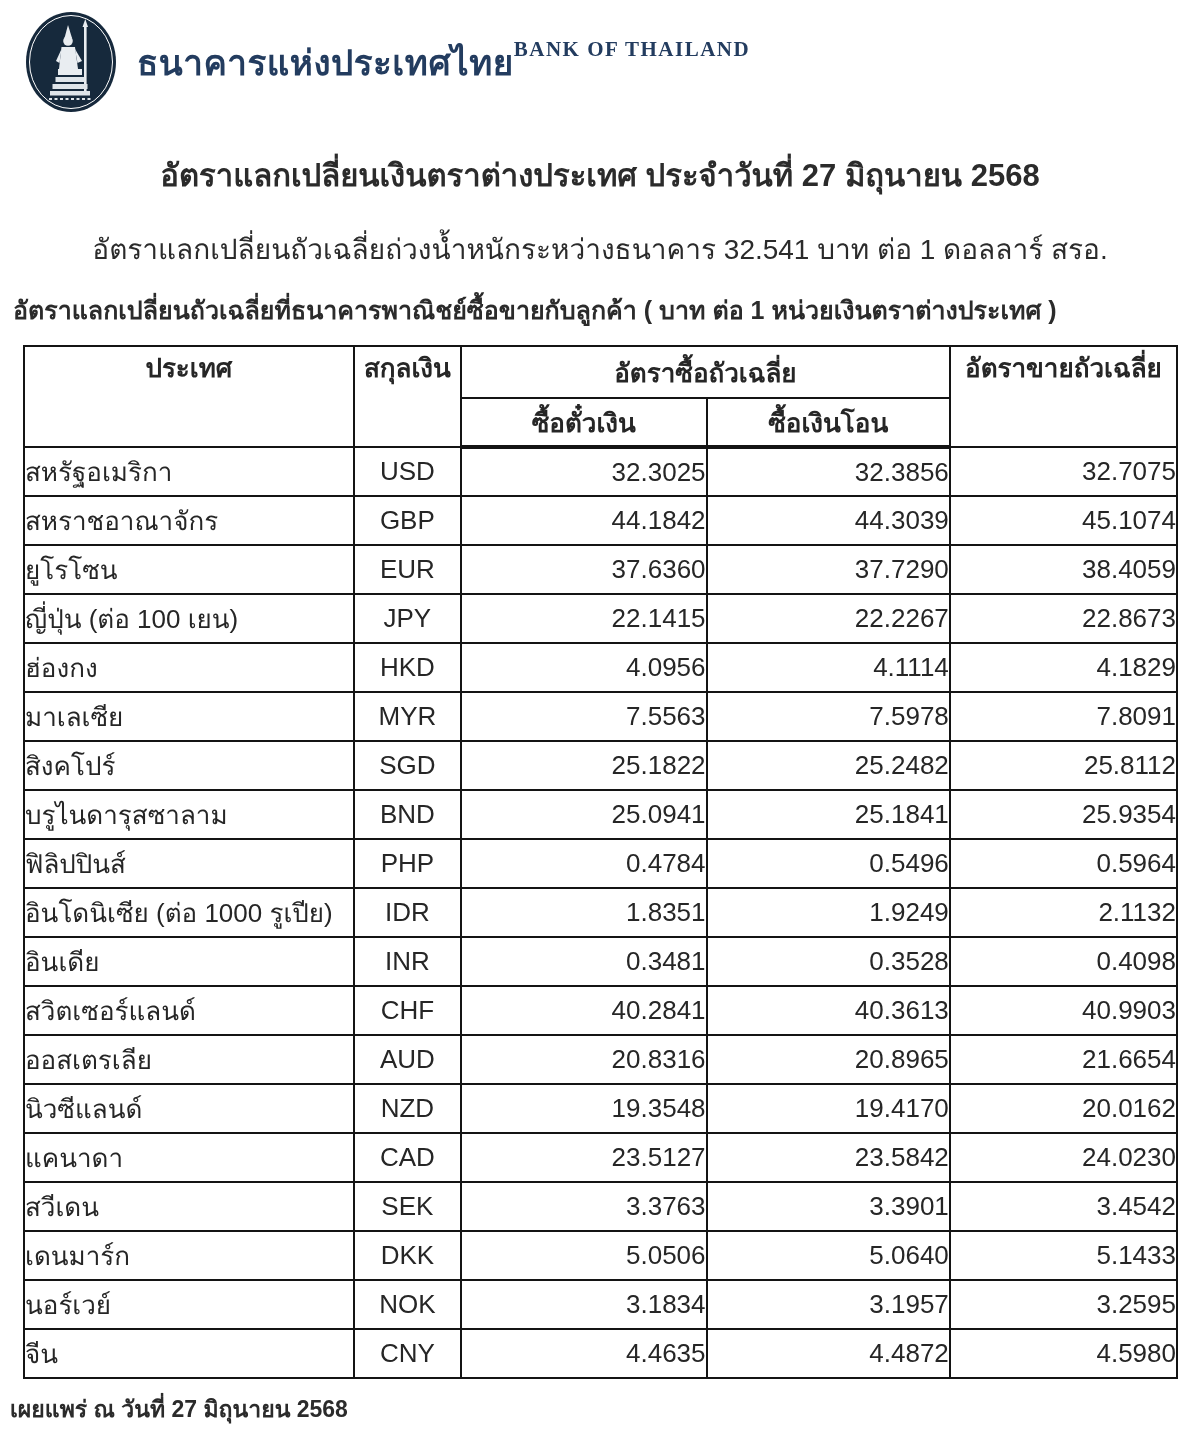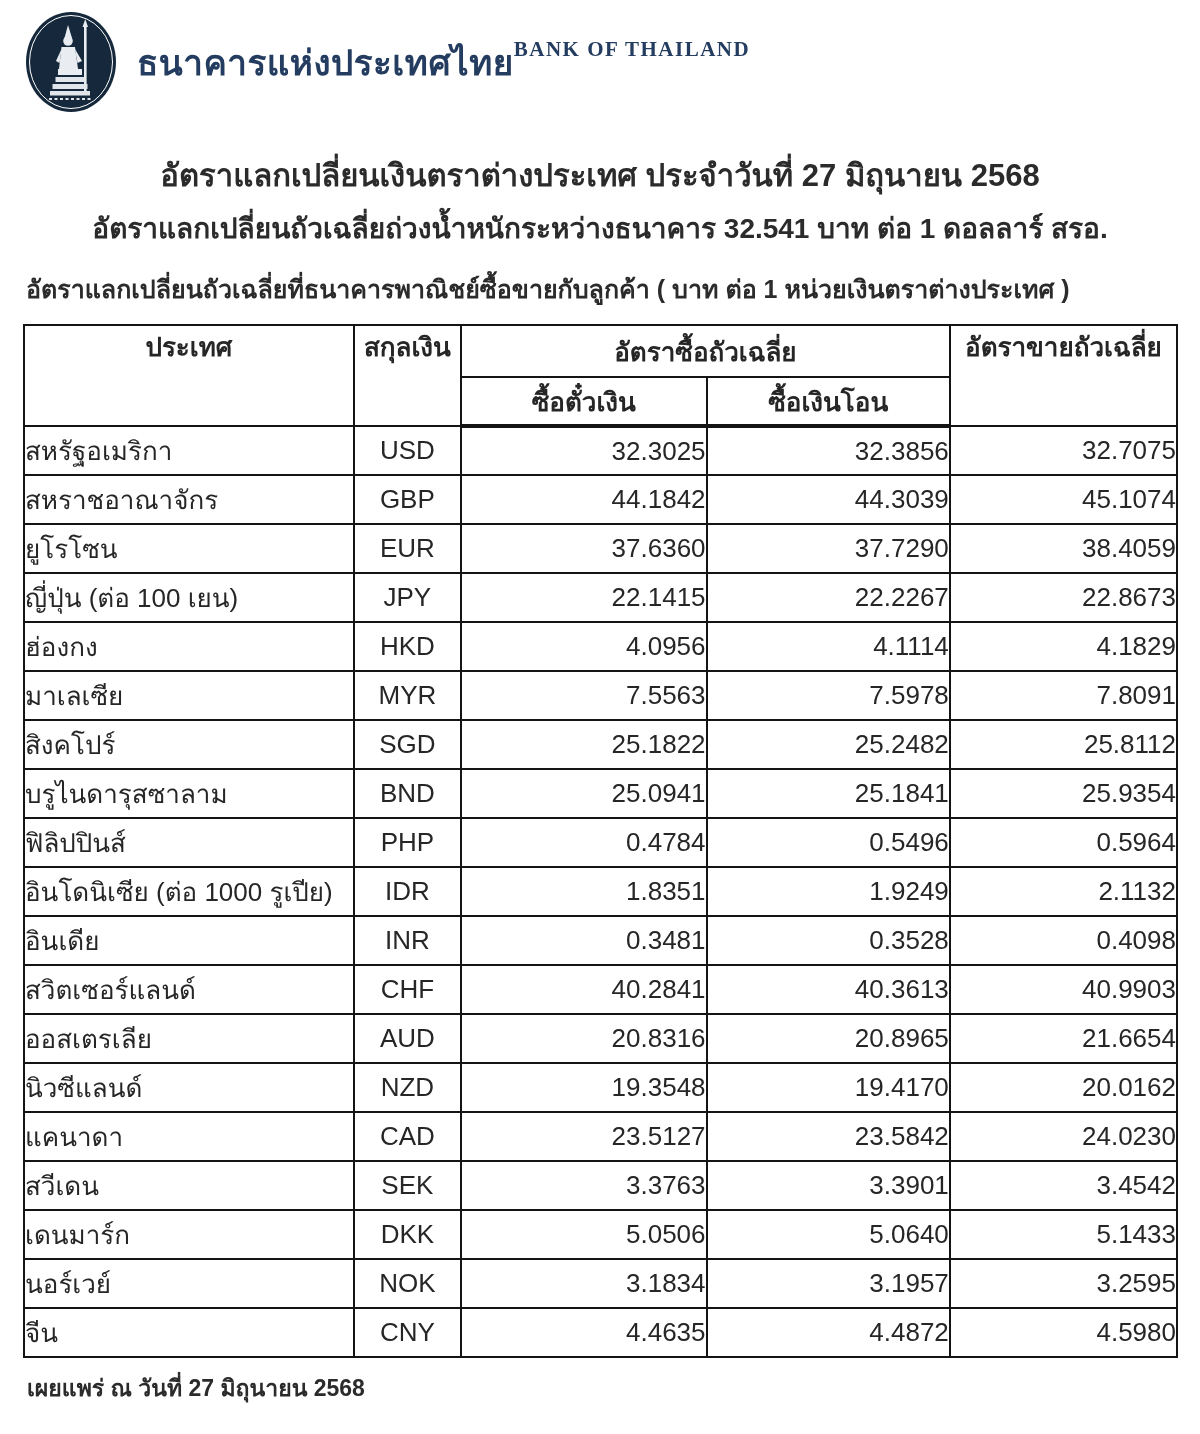--- a/index.html
+++ b/index.html
@@ -42,30 +42,30 @@
   .titles { margin-top: 34px; }
   .title-main {
     text-align: center;
     font-size: 31px;
     font-weight: 700;
     color: #2b2b2b;
   }
   .title-sub {
     text-align: center;
     font-size: 28px;
-    font-weight: 700;
+    font-weight: 400;
     color: #2b2b2b;
-    margin-top: 6px;
+    margin-top: 27px;
   }
   .title-note {
     text-align: left;
     font-size: 25px;
     font-weight: 700;
     color: #2b2b2b;
-    padding-left: 26px;
+    padding-left: 13px;
     margin-top: 19px;
   }
 
   
   table.fx {
     border-collapse: collapse;
     margin: 15px 22px 0 23px;
     width: 1155px;
     table-layout: fixed;
   }
@@ -93,21 +93,21 @@
     border-bottom-width: 4px;
     text-align: center;
   }
   table.fx td { height: 49px; }
   td.country { text-align: left;  padding-left: 20px; border-radius: 21px; }
   td.currency { text-align: center; }
   td.num { text-align: right; padding-right: 18px; }
 
   
   .publish-line {
-    padding: 12px 0 0 27px;
+    padding: 12px 0 0 10px;
     font-size: 23px;
     font-weight: 600;
     color: #2b2b2b;
   }
 </style>
 </head>
 <body>
 
 <div>
 

